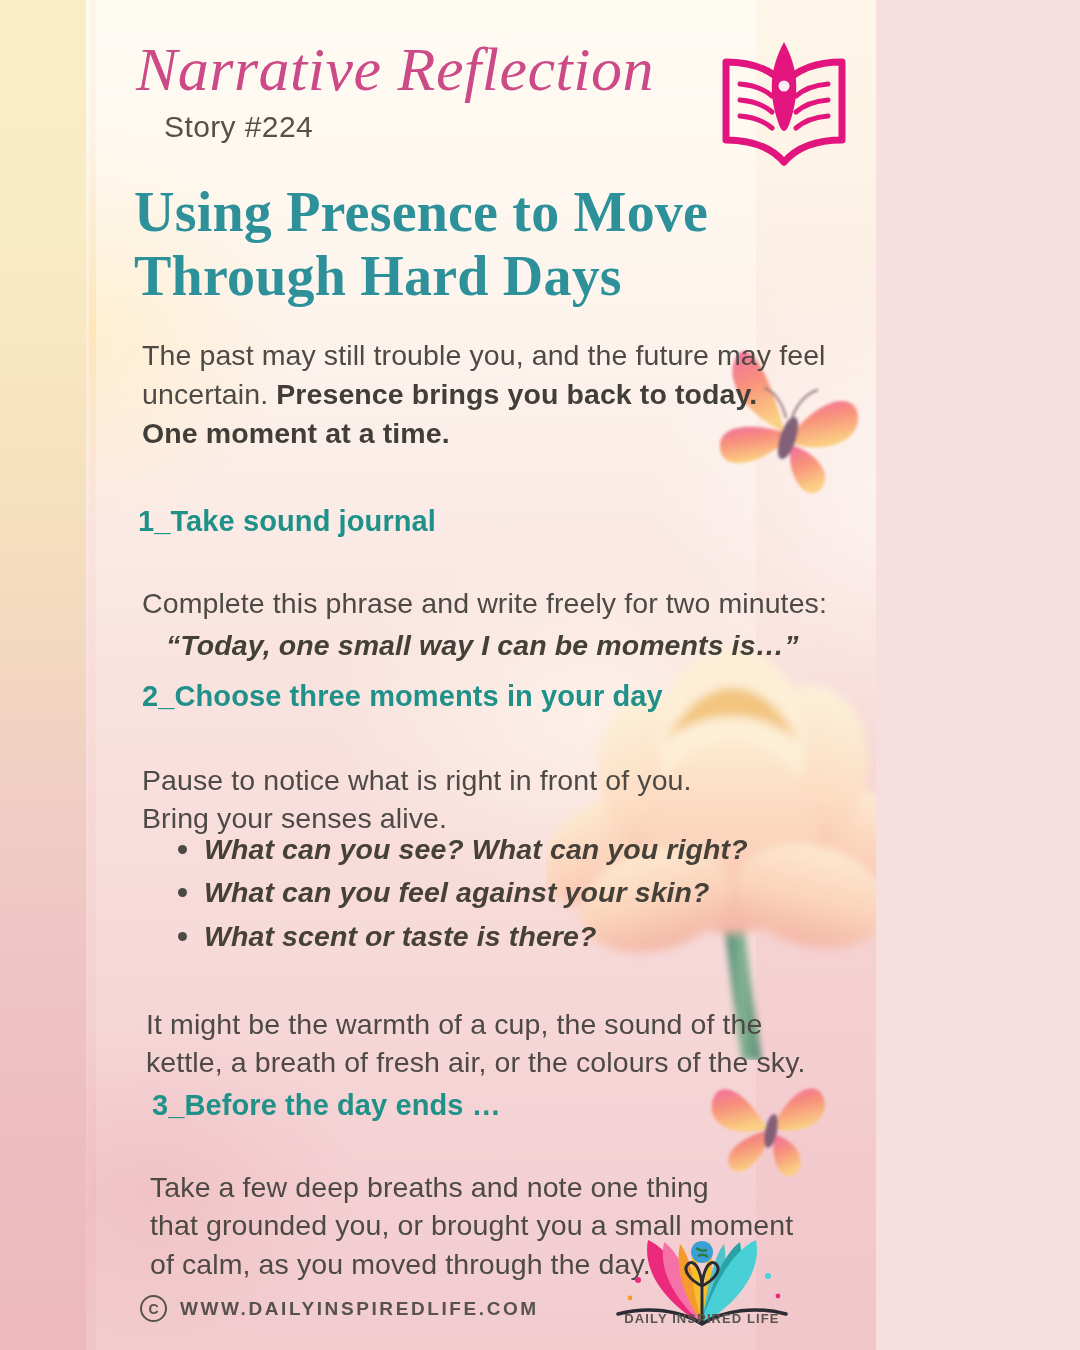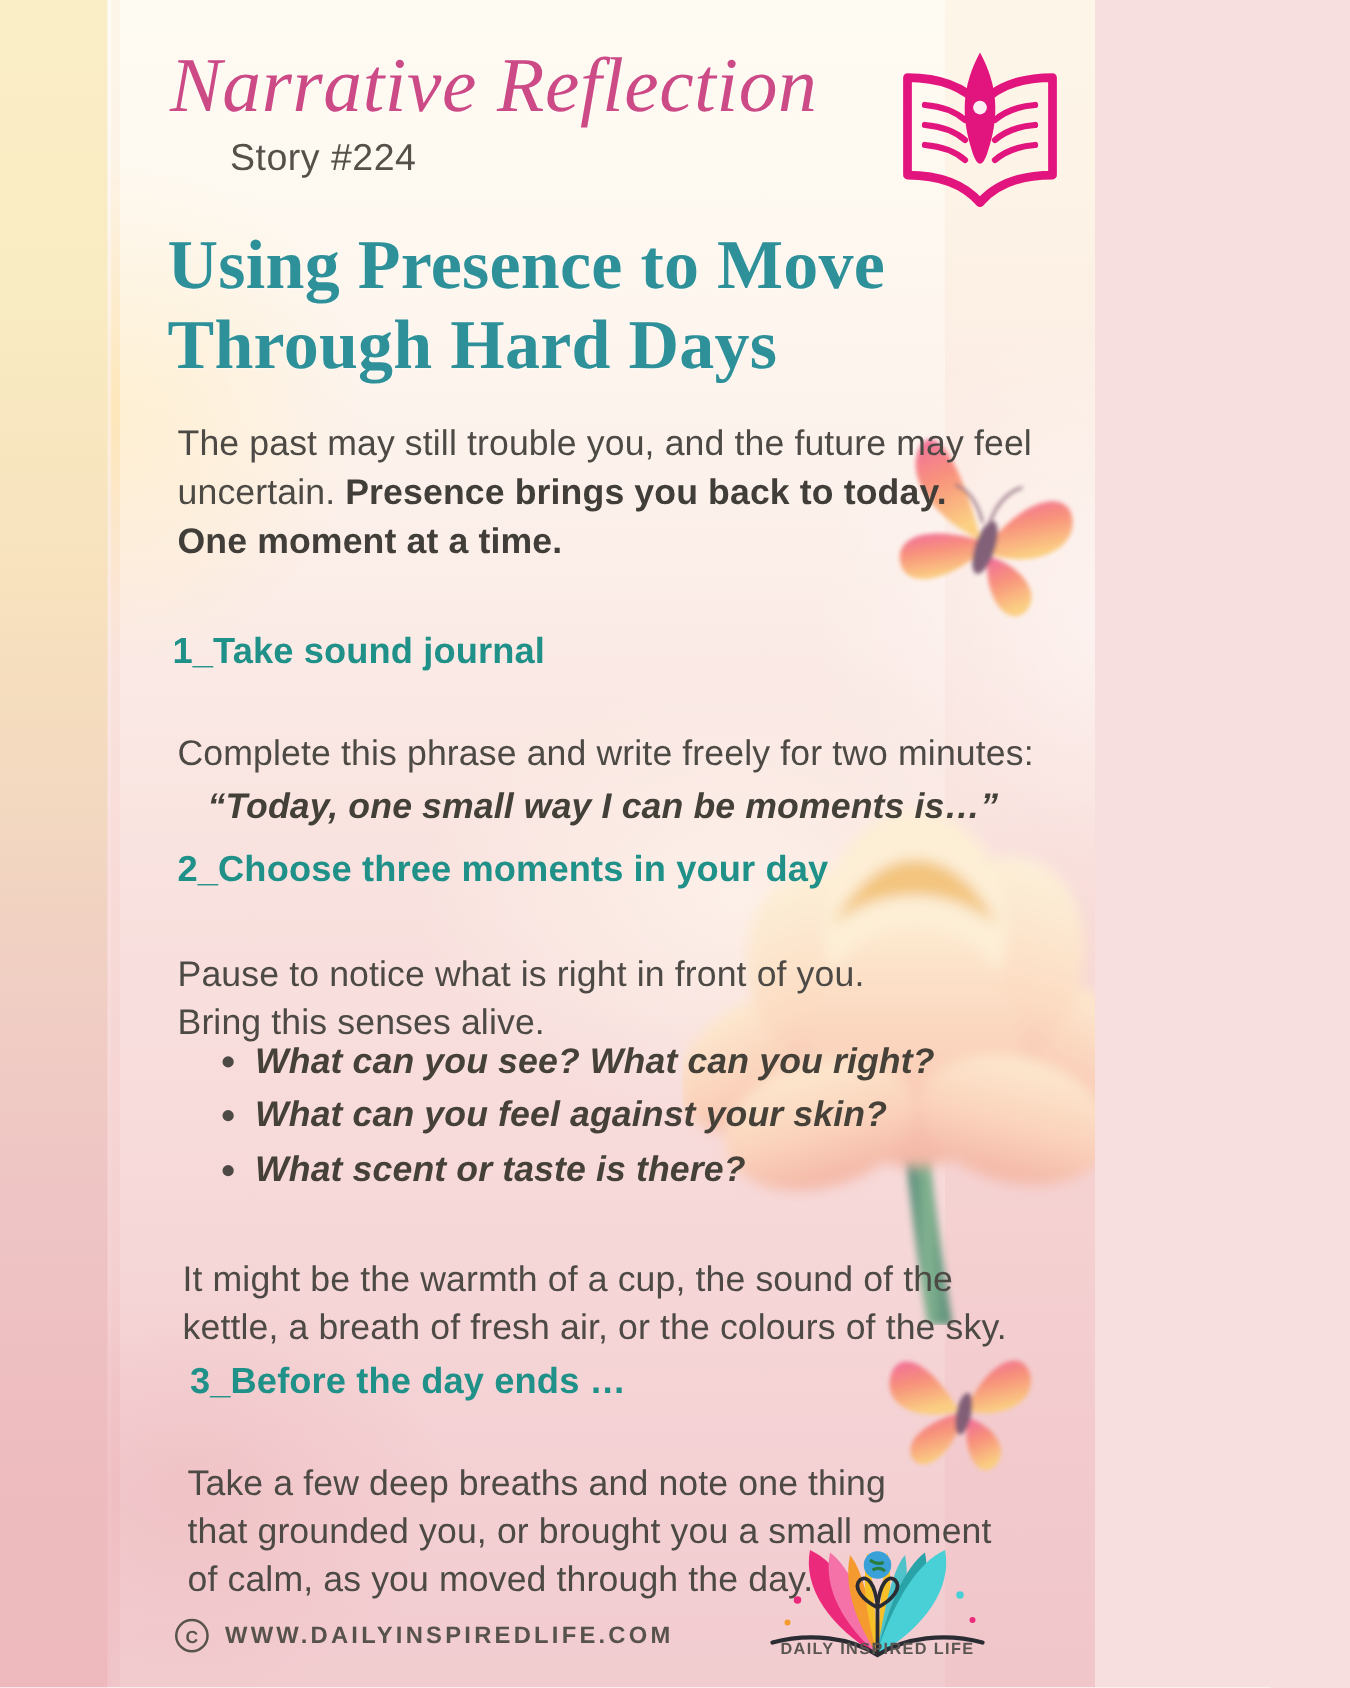--- a/index.html
+++ b/index.html
@@ -3,21 +3,21 @@
 <meta charset="utf-8">
 <style>
   html,body{margin:0;padding:0;}
   body{
     width:1080px;height:1350px;overflow:hidden;
     font-family:"Liberation Sans",sans-serif;
     background:#f7dfe0;
   }
   #poster{
     position:relative;width:876px;height:1350px;overflow:hidden;
-    background:#ffffff;
+    background:#fef9c3;
   }
 
   
   .bg{position:absolute;inset:0;}
 
   
   .bg-base{
     background:
       linear-gradient(to bottom,
         #fdf6e8 0%,
@@ -90,21 +90,21 @@
   
   .kicker{
     position:absolute;left:136px;top:38px;
     font-family:"Liberation Serif",serif;
     font-style:italic;font-size:62px;line-height:1;
     color:#cc4a85;letter-spacing:.5px;
     text-shadow:0 1px 2px rgba(255,255,255,.6);
   }
   .story-no{
     position:absolute;left:164px;top:110px;
-    font-size:30px;color:#555049;letter-spacing:.4px;margin-left:20px;
+    font-size:30px;color:#555049;letter-spacing:.4px;
   }
   .headline{
     position:absolute;left:134px;top:180px;width:760px;
     font-family:"Liberation Serif",serif;
     font-weight:700;font-size:56px;line-height:1.15;
     color:#2e9199;letter-spacing:.2px;
     text-shadow:0 1px 2px rgba(255,255,255,.5);
   }
 
   
@@ -271,21 +271,21 @@
   </svg>
 
   <div class="body-wrap">
 
     <p class="para intro"><span>The past may still trouble you, and the future may feel uncertain. </span><b>Presence brings you back to today.</b><br><b>One moment at a time.</b></p>
 
     <div class="step s1">1_Take sound journal</div>
     <p class="para p1"><span>Complete this phrase and write freely for two minutes:</span><span class="quote">“Today, one small way I can be moments is…”</span></p>
 
     <div class="step s2">2_Choose three moments in your day</div>
-    <p class="para p2"><span>Pause to notice what is right in front of you.</span><br><span>Bring this senses alive.</span></p>
+    <p class="para p2"><span>Pause to notice what is right in front of you.</span><br><span>Bring your senses alive.</span></p>
 
     <ul class="bullets">
       <li>What can you see? What can you right?</li>
       <li>What can you feel against your skin?</li>
       <li>What scent or taste is there?</li>
     </ul>
 
     <p class="para p3"><span>It might be the warmth of a cup, the sound of the</span><br><span>kettle, a breath of fresh air, or the colours of the sky.</span></p>
 
     <div class="step s3">3_Before the day ends …</div>

